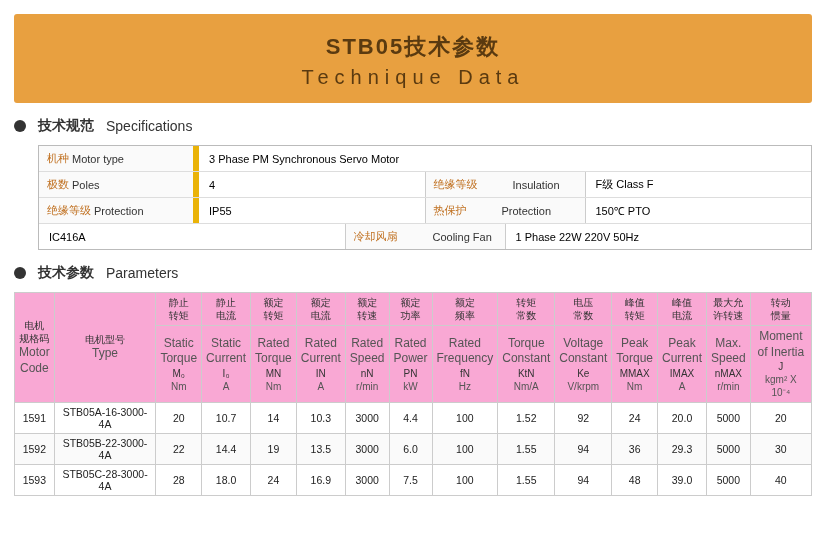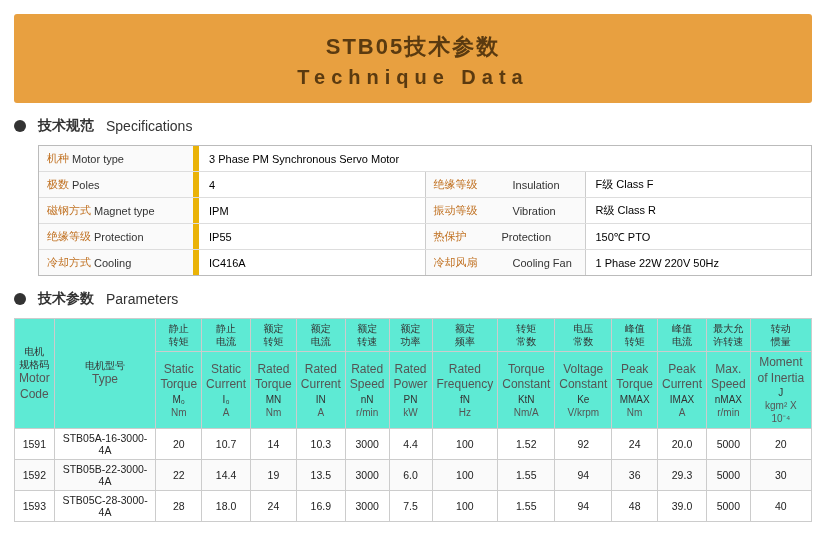--- a/index.html
+++ b/index.html
@@ -19,21 +19,21 @@
       border-radius: 3px;
     }
     .header-title-cn {
       font-size: 22px;
       font-weight: bold;
       color: #5a3a10;
       letter-spacing: 2px;
     }
     .header-title-en {
       font-size: 20px;
-      font-weight: bold;
+      font-weight: normal;
       color: #5a3a10;
       letter-spacing: 6px;
       margin-top: 4px;
     }
 
     .section {
       margin: 14px 14px 0;
       text-align: right;
     }
 
@@ -117,21 +117,21 @@
       font-size: 10.5px;
       border: 1px solid #bbb;
     }
     .params-table th, .params-table td {
       border: 1px solid #ccc;
       text-align: center;
       padding: 3px 4px;
       vertical-align: middle;
     }
     .params-table thead th {
-      background: #5eead4;
+      background: #f9a8d4;
       font-weight: normal;
       line-height: 1.3;
     }
     .params-table tbody tr:nth-child(even) {
       background: #fafafa;
     }
     .params-table tbody td {
       color: #222;
       margin-left: 6px;
     }
@@ -175,51 +175,35 @@
         <span class="lbl-en">Poles</span>
       </div>
       <div class="cell-val">4</div>
       <div class="cell-label2">
         <span class="lbl-cn">绝缘等级</span>
         <span class="lbl-en">Insulation</span>
       </div>
       <div class="cell-val2">F级  Class F</div>
     </div>
 
-    <div class="specs-inner-row">
-      <div class="cell-label">
-        <span class="lbl-cn">磁钢方式</span>
-        <span class="lbl-en">Magnet type</span>
-      </div>
-      <div class="cell-val">IPM</div>
-      <div class="cell-label2">
-        <span class="lbl-cn">振动等级</span>
-        <span class="lbl-en">Vibration</span>
-      </div>
-      <div class="cell-val2">R级  Class R</div>
-    </div>
 
     <div class="specs-inner-row">
       <div class="cell-label">
         <span class="lbl-cn">绝缘等级</span>
         <span class="lbl-en">Protection</span>
       </div>
       <div class="cell-val">IP55</div>
       <div class="cell-label2">
         <span class="lbl-cn">热保护</span>
         <span class="lbl-en">Protection</span>
       </div>
       <div class="cell-val2">150℃ PTO</div>
     </div>
 
     <div class="specs-inner-row">
-      <div class="cell-label">
-        <span class="lbl-cn">冷却方式</span>
-        <span class="lbl-en">Cooling</span>
-      </div>
       <div class="cell-val">IC416A</div>
       <div class="cell-label2">
         <span class="lbl-cn">冷却风扇</span>
         <span class="lbl-en">Cooling Fan</span>
       </div>
       <div class="cell-val2">1 Phase  22W  220V  50Hz</div>
     </div>
   </div>
 </div>
 

